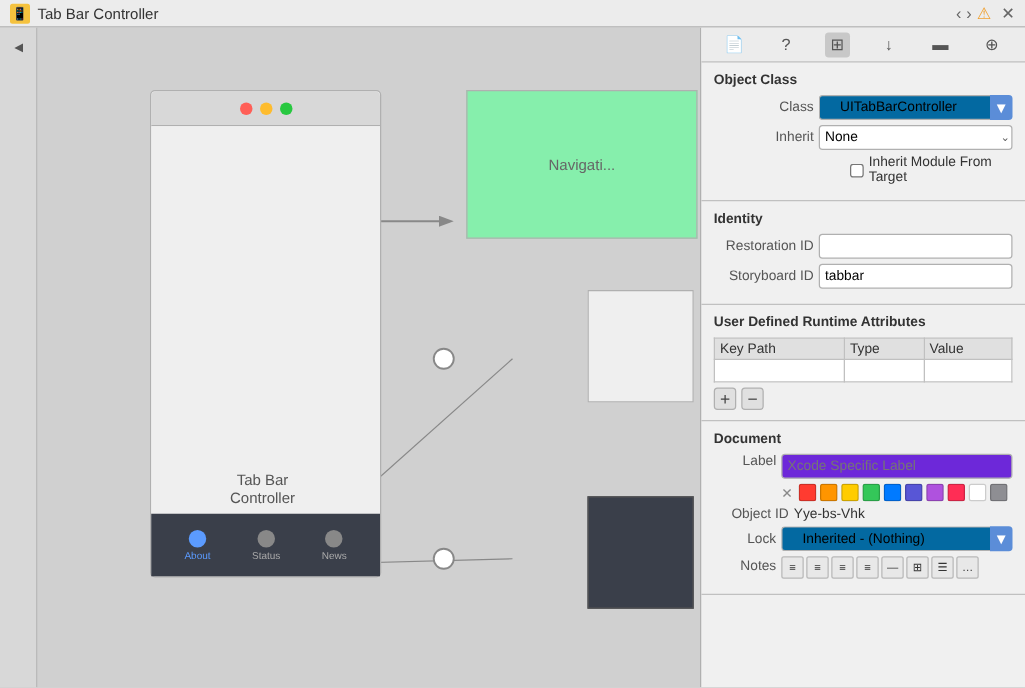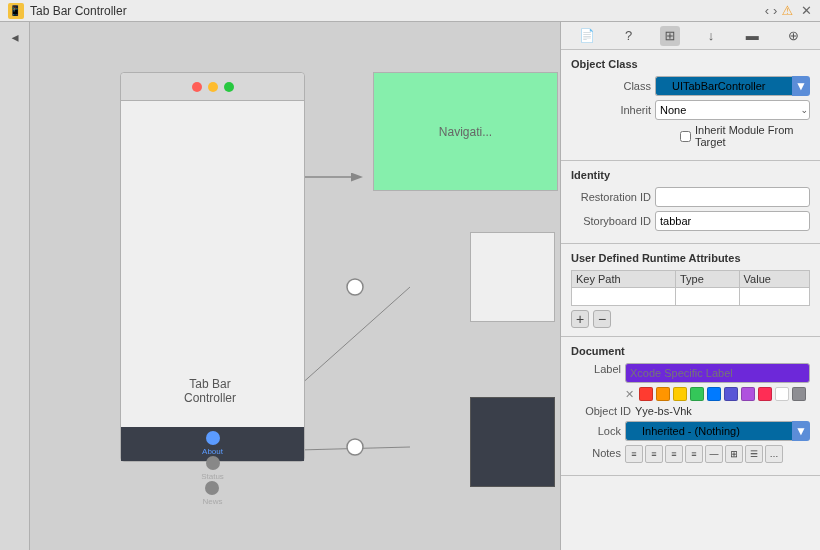--- a/index.html
+++ b/index.html
@@ -417,27 +417,26 @@
       border-radius: 50%;
     }
     .device-dot.red { background: #ff5f57; }
     .device-dot.yellow { background: #febc2e; }
     .device-dot.green { background: #28c840; }
     .device-content {
       flex: 1;
       background: #efefef;
     }
     .device-tabbar {
-      height: 34px;
+      height: 50px;
       background: #3a3f4a;
       display: flex;
       align-items: center;
       justify-content: space-around;
       padding: 4px 10px;
-      flex-direction: column;
     }
     .tab-item {
       display: flex;
       flex-direction: column;
       align-items: center;
       gap: 2px;
     }
     .tab-dot {
       width: 14px;
       height: 14px;

